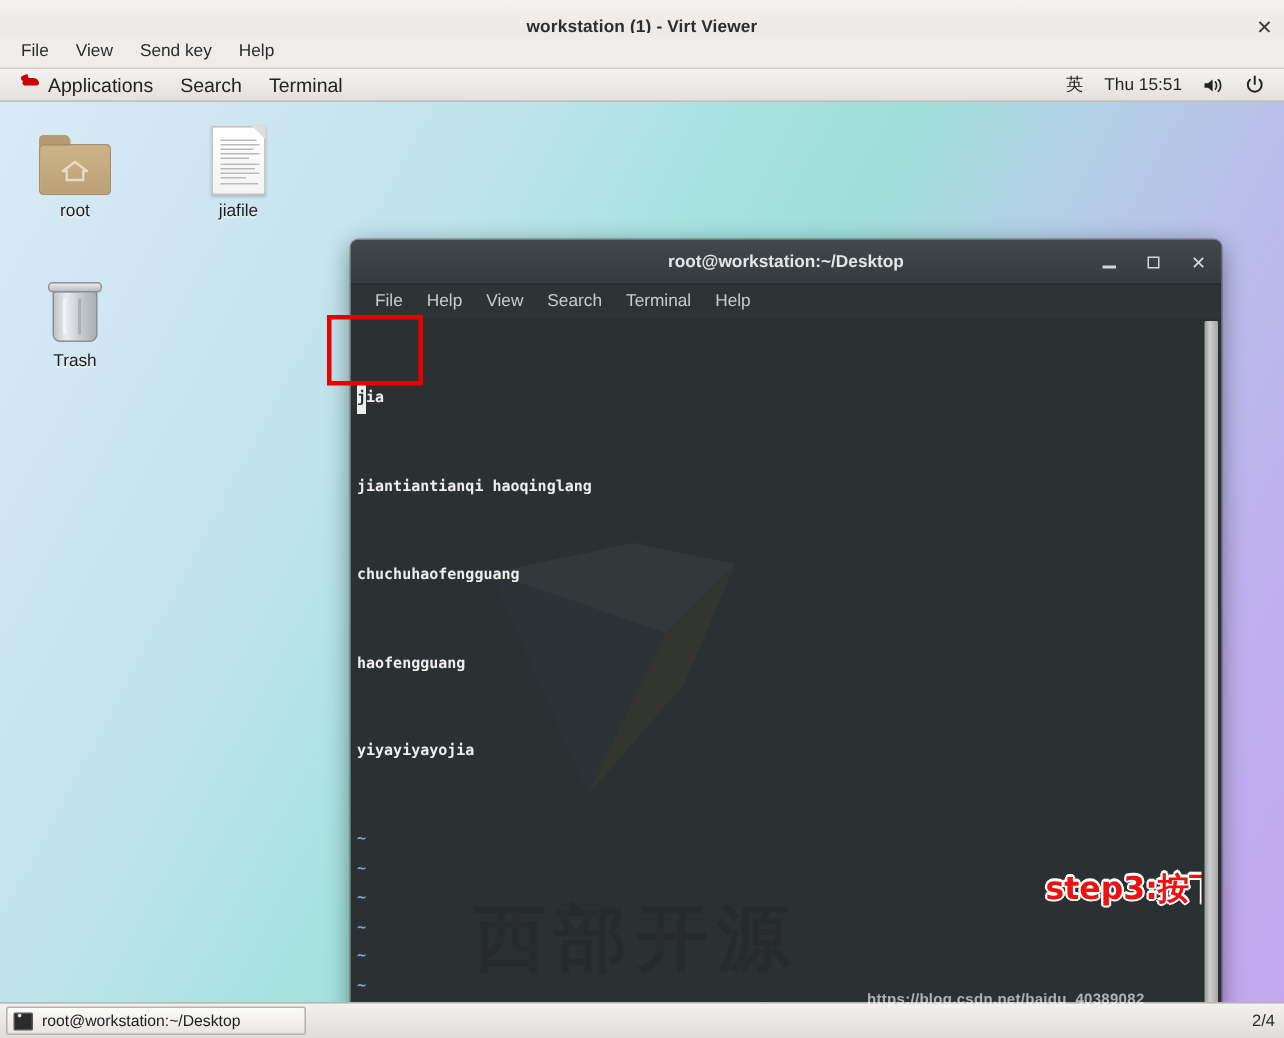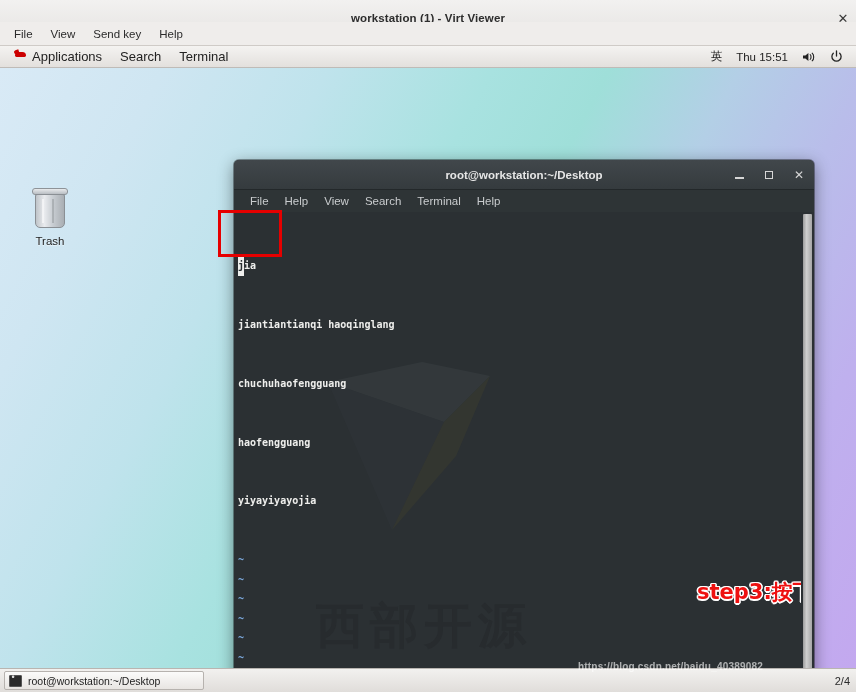--- a/index.html
+++ b/index.html
@@ -306,21 +306,50 @@
         <svg width="13" height="13" viewBox="0 0 13 13" aria-hidden="true">
           <path d="M3.3 3.2a4.6 4.6 0 1 0 6.4 0" stroke="#222" stroke-width="1.3" fill="none" stroke-linecap="round"></path>
           <line x1="6.5" y1="1" x2="6.5" y2="6" stroke="#222" stroke-width="1.3" stroke-linecap="round"></line>
         </svg>
       </div>
     </div>
   </div>
 
   <div class="desktop">
 
-
+    <div class="dicon" style="left:6px; top:10px;">
+      <div class="glyph">
+        <div class="folder">
+          <div class="tab"></div>
+          <div class="body"></div>
+          <svg class="home" viewBox="0 0 20 16" aria-hidden="true">
+            <path d="M10 2 L18 8 H15.5 V14 H4.5 V8 H2 Z" fill="none" stroke="#e6dcc6" stroke-width="1.6" stroke-linejoin="round"></path>
+          </svg>
+        </div>
+      </div>
+      <div class="dlabel">root</div>
+    </div>
+
+    <div class="dicon" style="left:115px; top:10px;">
+      <div class="glyph">
+        <div class="docicon">
+          <div class="ln" style="top:8px;  width:24px;"></div>
+          <div class="ln" style="top:11px; width:26px;"></div>
+          <div class="ln" style="top:14px; width:22px;"></div>
+          <div class="ln" style="top:17px; width:26px;"></div>
+          <div class="ln" style="top:20px; width:19px;"></div>
+          <div class="ln" style="top:24px; width:26px;"></div>
+          <div class="ln" style="top:27px; width:23px;"></div>
+          <div class="ln" style="top:30px; width:26px;"></div>
+          <div class="ln" style="top:33px; width:17px;"></div>
+          <div class="ln" style="top:37px; width:25px;"></div>
+        </div>
+      </div>
+      <div class="dlabel">jiafile</div>
+    </div>
 
     <div class="dicon" style="left:6px; top:110px;">
       <div class="glyph">
         <div class="trash">
           <div class="lid"></div>
           <div class="can"></div>
         </div>
       </div>
       <div class="dlabel">Trash</div>
     </div>

